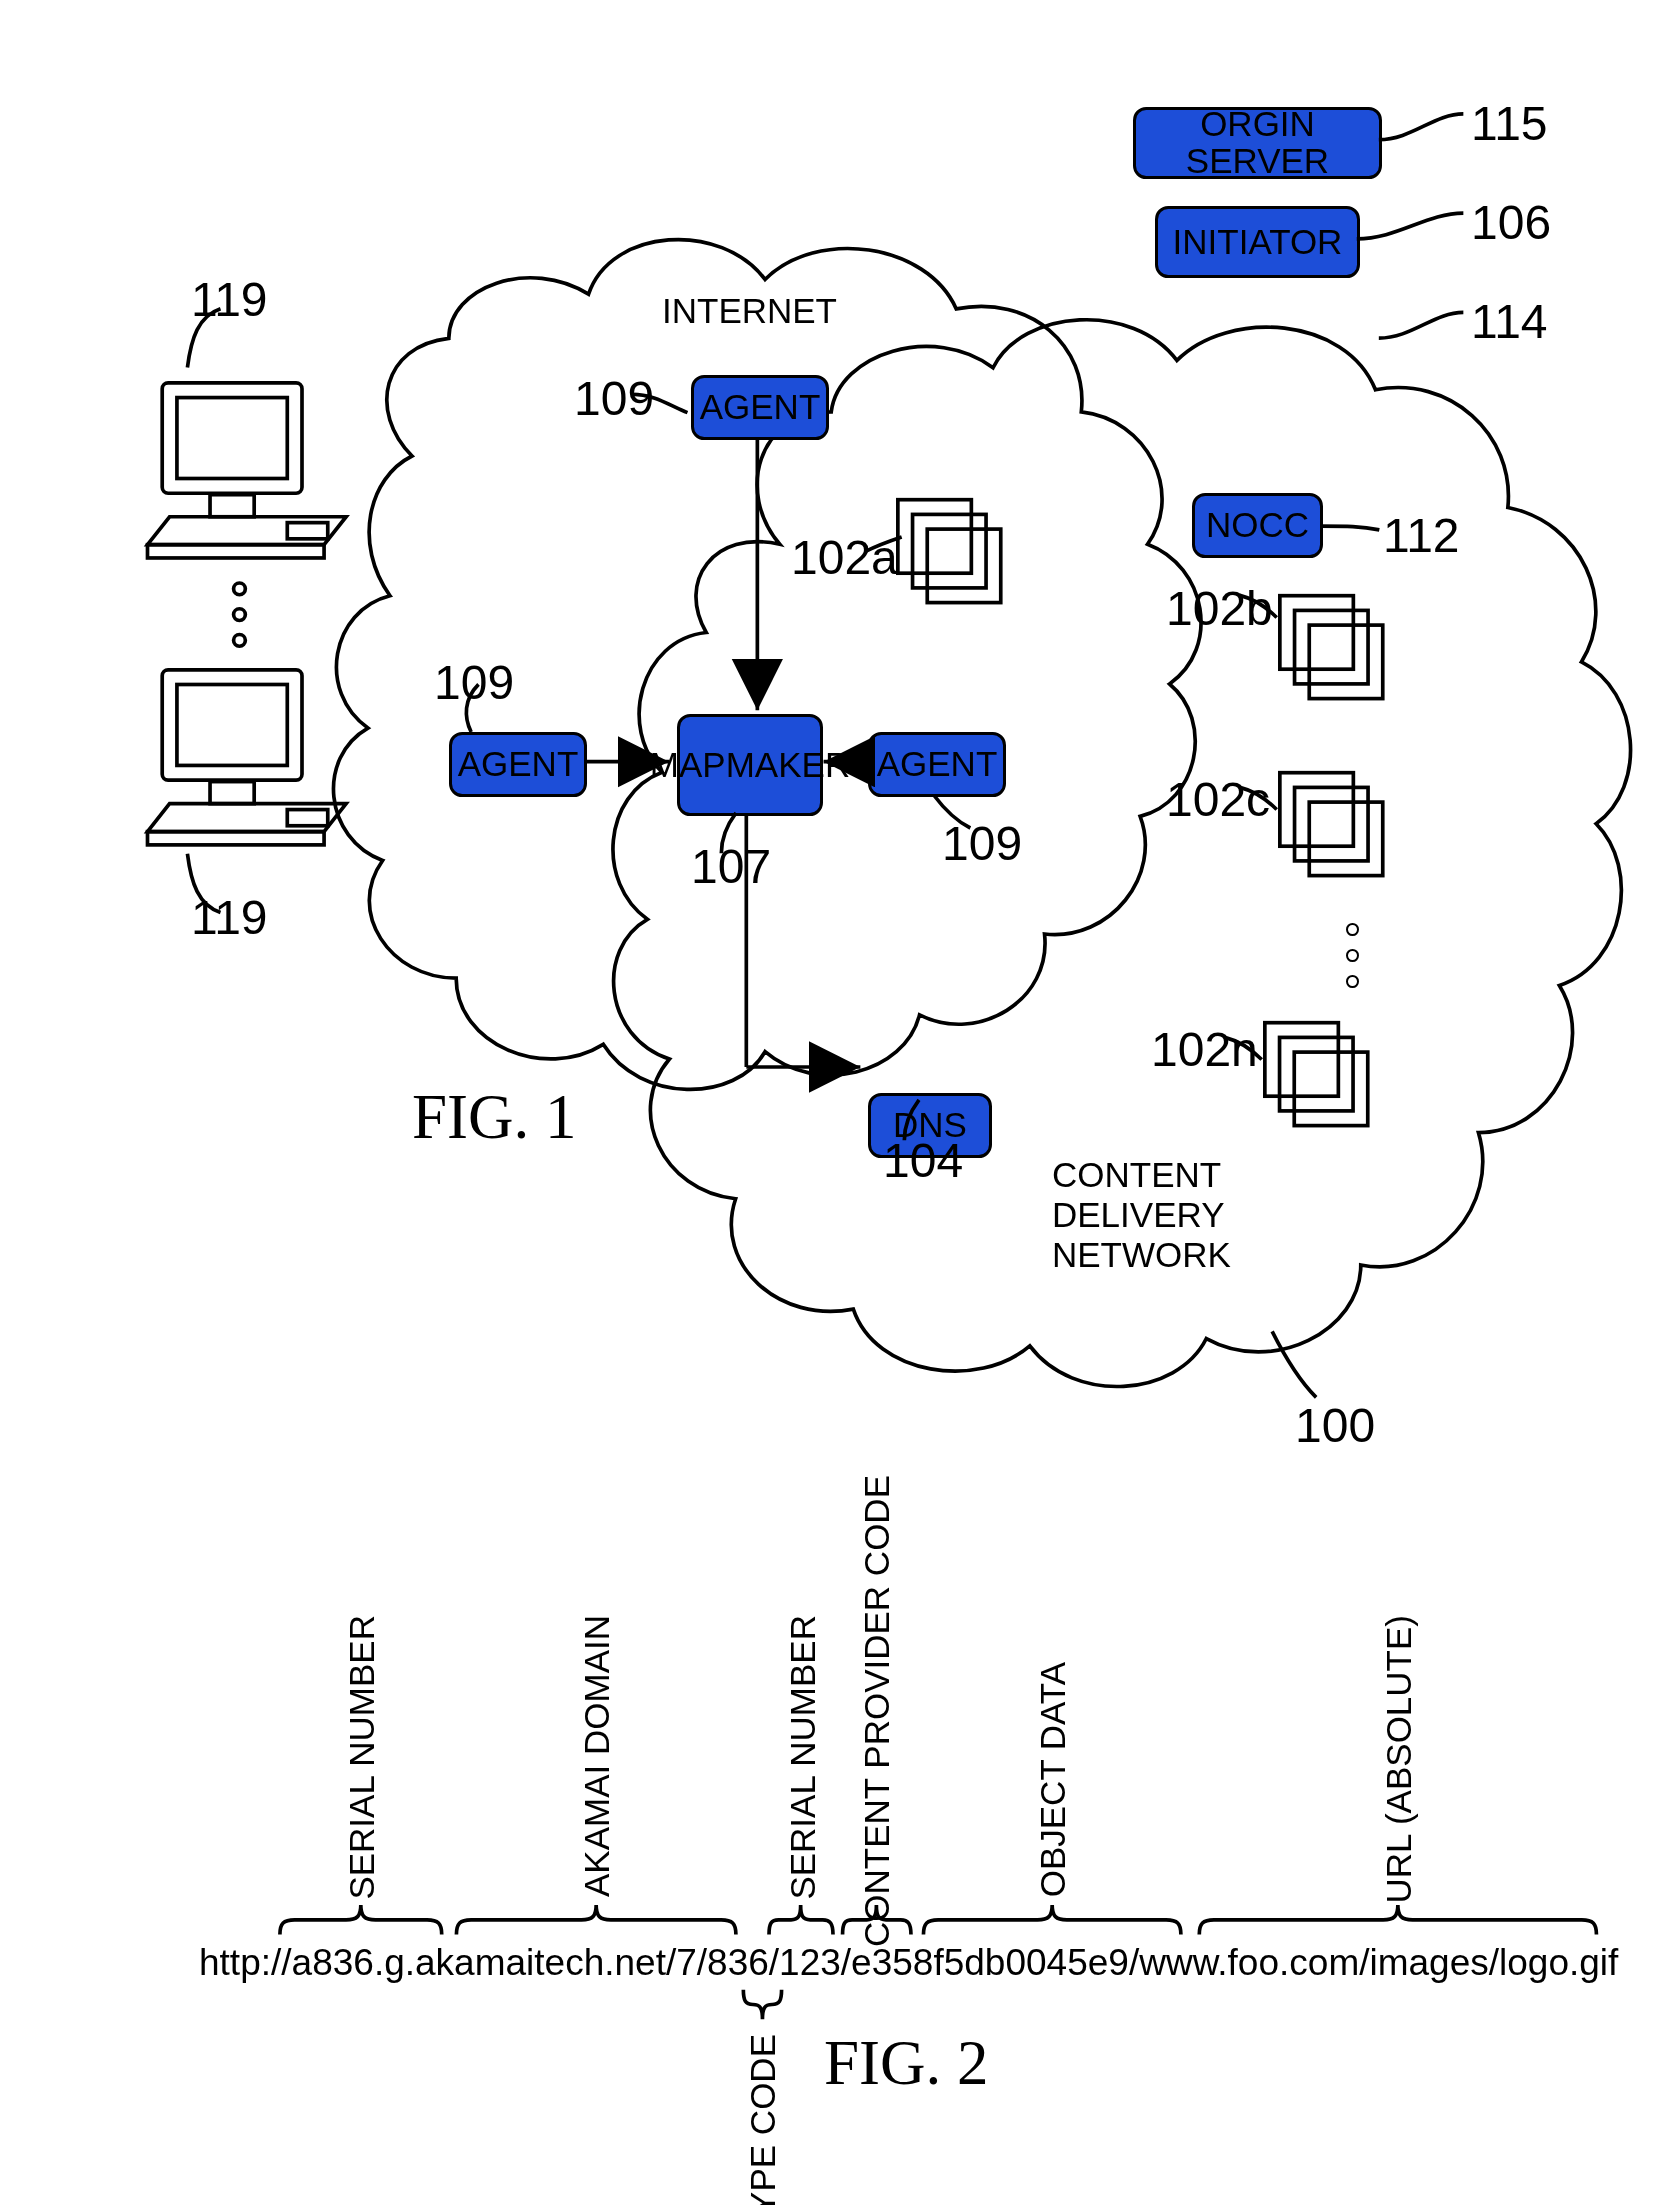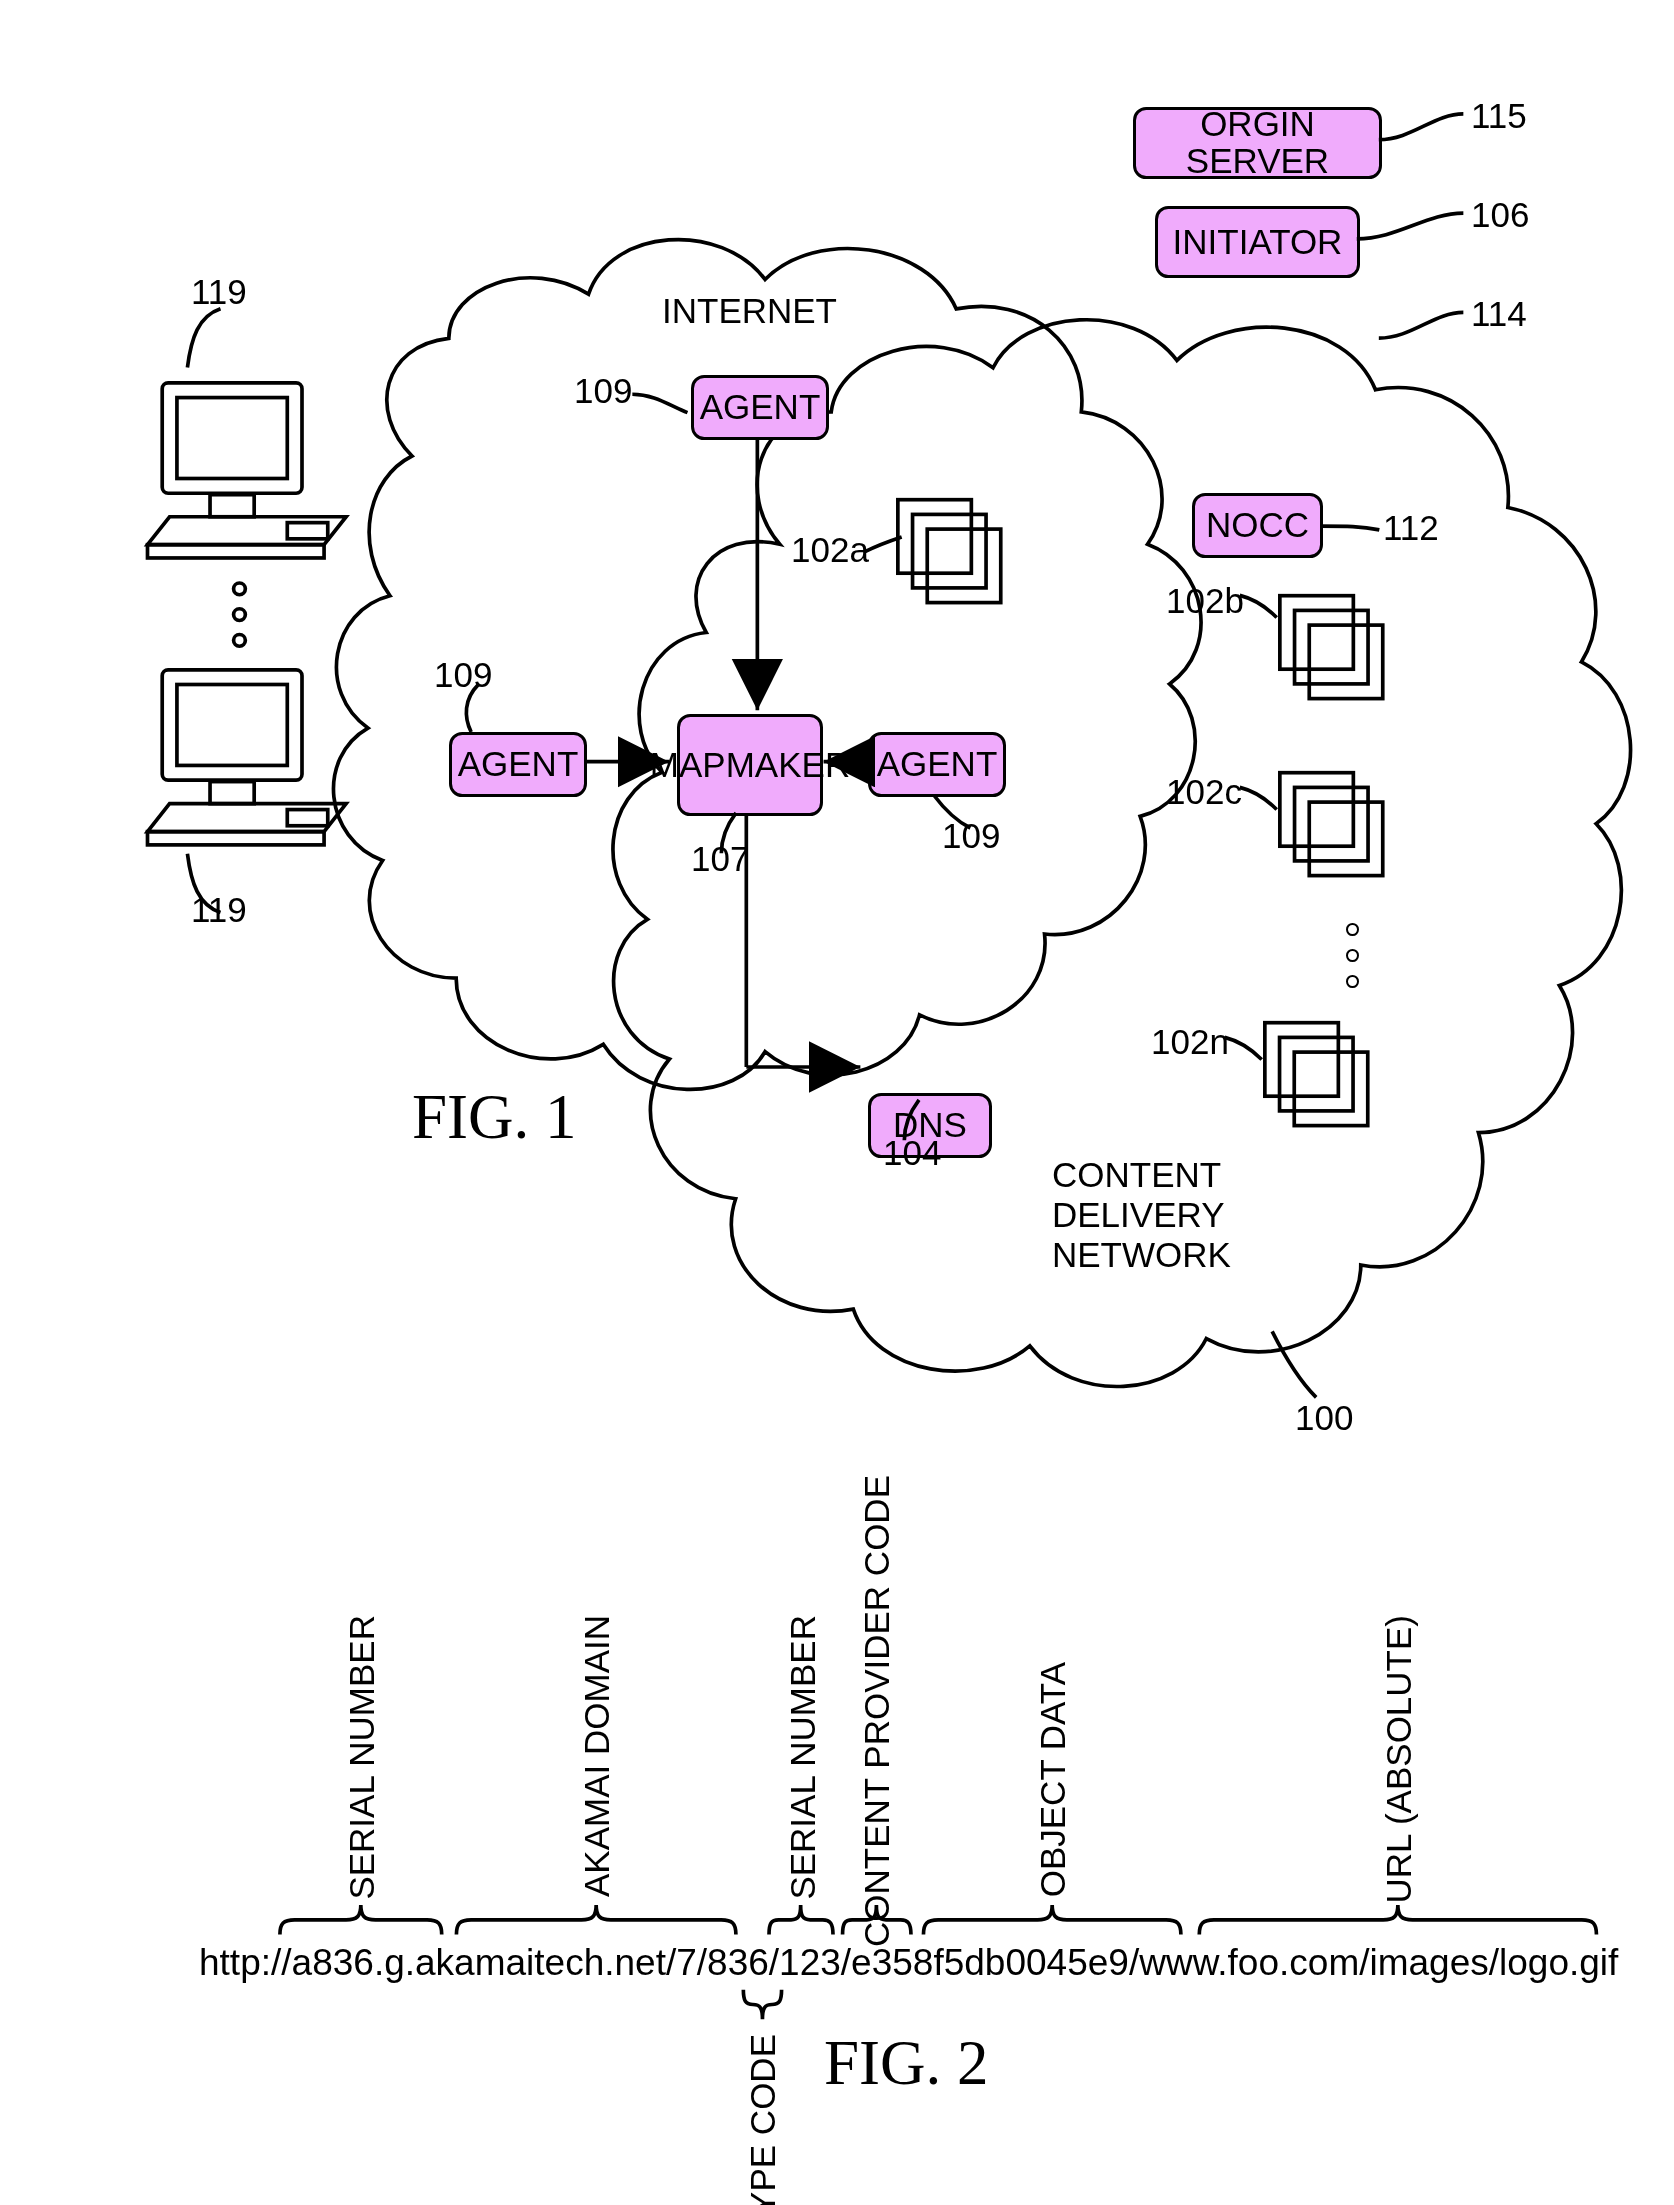--- a/index.html
+++ b/index.html
@@ -1,20 +1,20 @@
 <!DOCTYPE html>
 <html style="font-size:11.8px"><head>
 <meta charset="utf-8">
 <style>
   html,body{margin:0;padding:0;background:#fff;font-family:Helvetica,Arial,sans-serif;color:#000}
   .page{position:relative;width:1675px;height:2205px}
   .abs{position:absolute}
-  .box{border:3.7px solid #000;background:#f0abfc;border-radius:13.2px;display:flex;align-items:center;justify-content:center;text-align:center;line-height:1.05}
+  .box{border:3.7px solid #000;background:#1d4ed8;border-radius:13.2px;display:flex;align-items:center;justify-content:center;text-align:center;line-height:1.05}
   .lbl{font-size:35px}
-  .num{font-size:35px}
+  .num{font-size:48px}
   .fig{font-family:"Times New Roman",serif;font-size:63px}
   svg{position:absolute;left:0;top:0;overflow:visible}
   .thin{stroke:#000;stroke-width:5;fill:none}
   .fill{fill:#000}
   .vlabel{font-size:35px;writing-mode:vertical-rl;transform:rotate(180deg);transform-origin:center;white-space:nowrap}
   .url{font-size:37px;white-space:nowrap}
   .dot{width:8.8px;height:8.8px;border:2.9px solid #000;border-radius:50%;background:#fff}
 </style>
 </head>
 <body>

